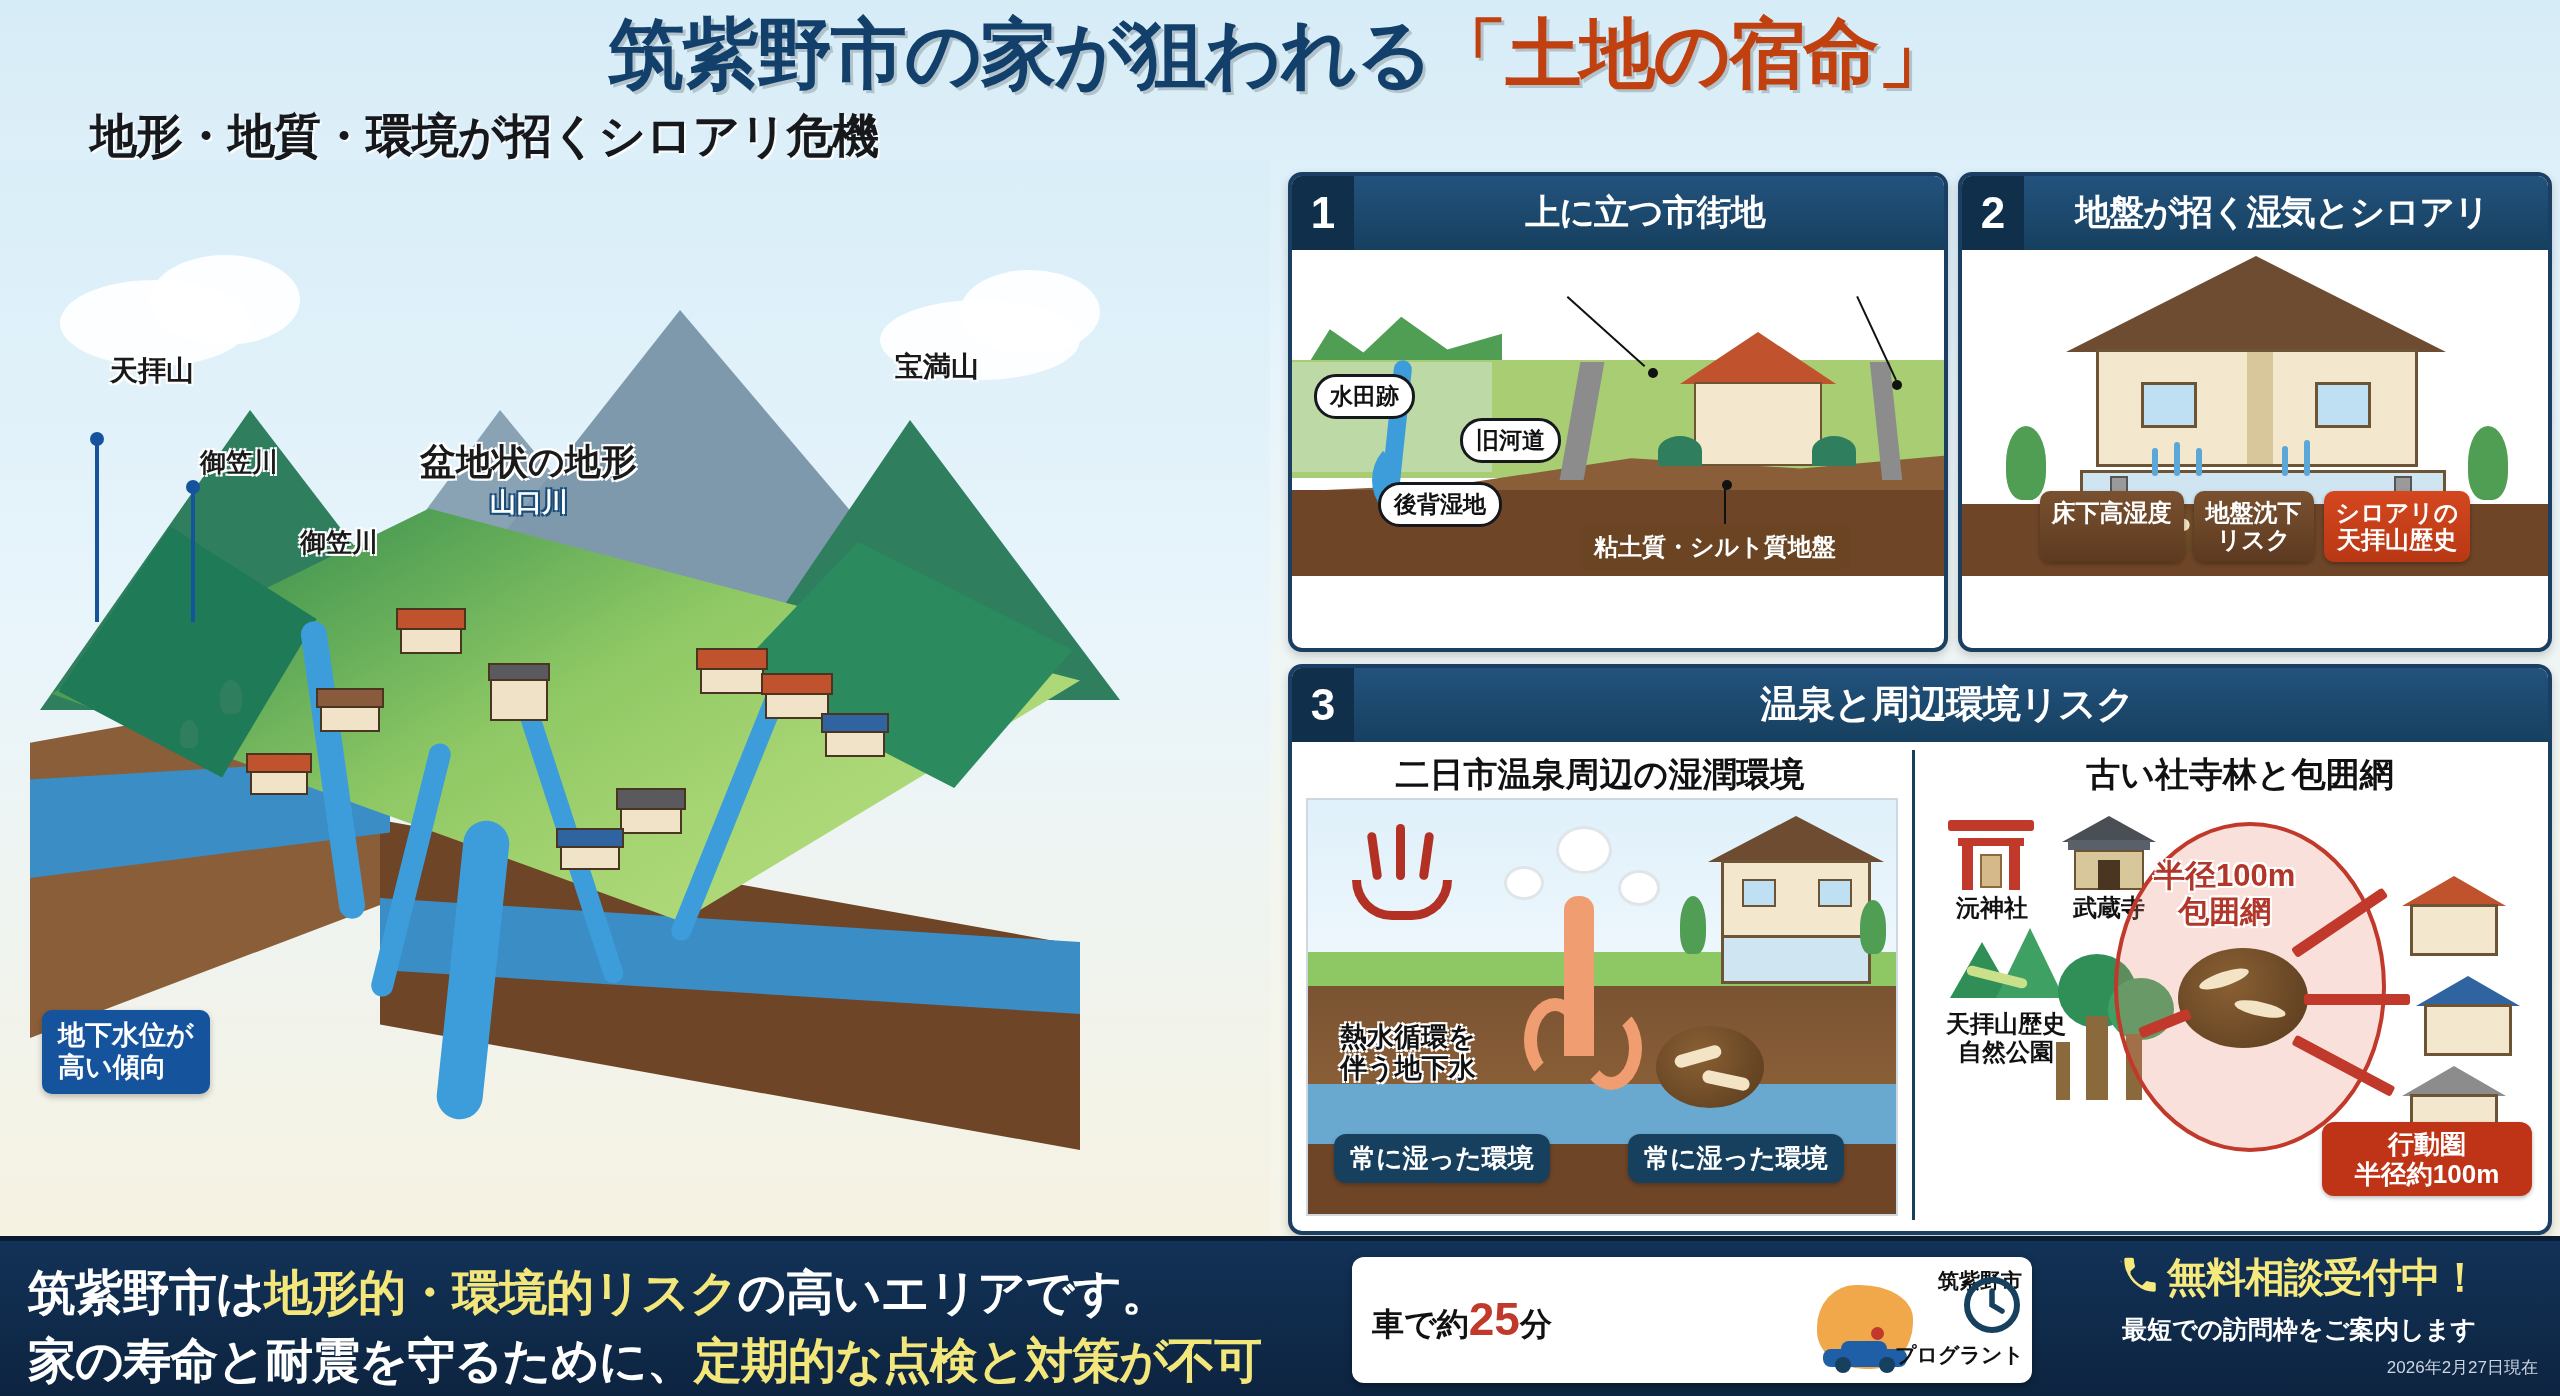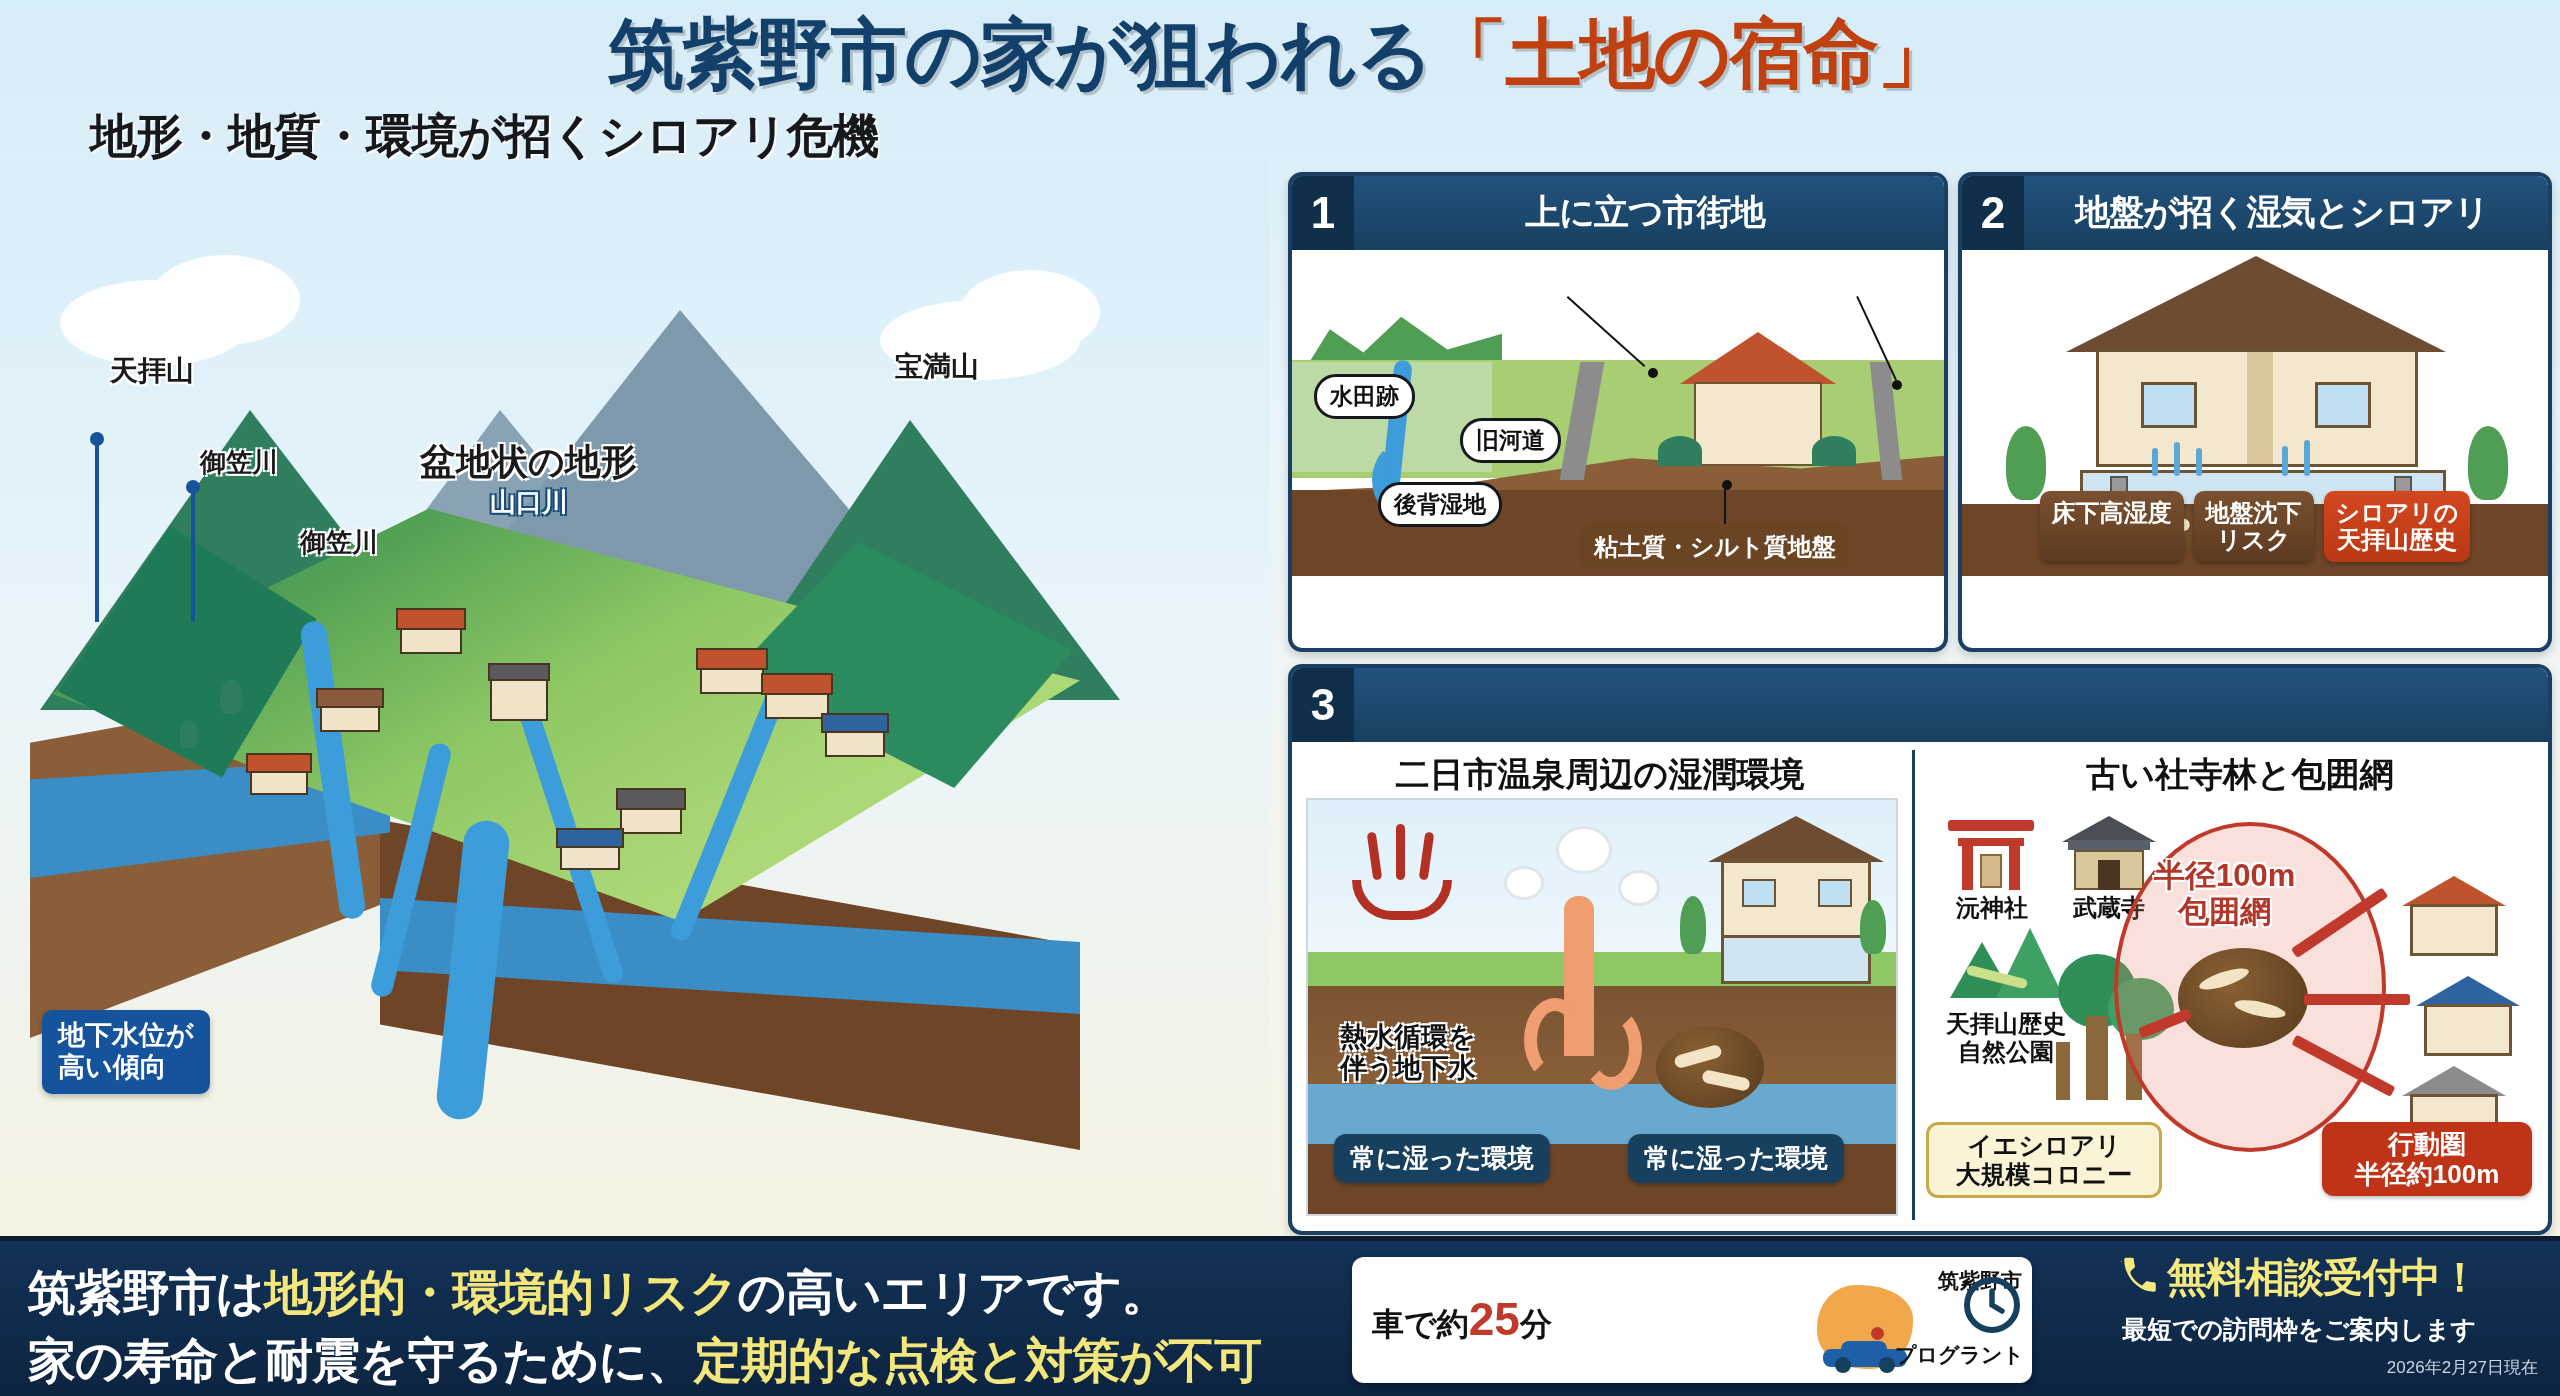--- a/index.html
+++ b/index.html
@@ -415,20 +415,21 @@
         <div>シロアリの</div>
         <div>天拝山歴史</div>
       </div>
     </div>
   </div>
 </div>
 
 <div class="panel" id="panel3">
   <div class="panel-head">
     <div class="panel-num">3</div>
+    <div class="panel-title">温泉と周辺環境リスク</div>
   </div>
   <div class="panel-body" style="height:489px;">
     <div class="divider3" style="left:620px;top:8px;height:470px;"></div>
 
     <div class="sub3" style="left:-320px;top:10px;">二日市温泉周辺の湿潤環境</div>
     <div style="position:absolute;left:14px;top:56px;width:592px;height:418px;border:2px solid #cfd8e0;overflow:hidden;">
       <div style="position:absolute;left:0;top:0;width:100%;height:160px;background:linear-gradient(180deg,#dff0fa,#eef7fc);"></div>
       <div style="position:absolute;left:0;top:152px;width:100%;height:36px;background:#8ec864;"></div>
       <div style="position:absolute;left:0;top:186px;width:100%;height:110px;background:linear-gradient(180deg,#7a5332,#8b6038);"></div>
       <div style="position:absolute;left:0;top:284px;width:100%;height:70px;background:#6aa9cf;"></div>
@@ -530,24 +531,20 @@
       </div>
       <div style="position:absolute;left:490px;top:178px;">
         <div style="width:0;height:0;border-left:52px solid transparent;border-right:52px solid transparent;border-bottom:30px solid #2f64a0;"></div>
         <div style="width:88px;height:52px;background:#f3e7cd;border:3px solid #6d5434;margin-left:8px;margin-top:-2px;"></div>
       </div>
       <div style="position:absolute;left:476px;top:268px;">
         <div style="width:0;height:0;border-left:52px solid transparent;border-right:52px solid transparent;border-bottom:30px solid #8c8c8c;"></div>
         <div style="width:88px;height:52px;background:#f3e7cd;border:3px solid #6d5434;margin-left:8px;margin-top:-2px;"></div>
       </div>
 
-      <div class="pill-cream" style="left:0;top:324px;width:236px;">
-        <div>イエシロアリ</div>
-        <div>大規模コロニー</div>
-      </div>
       <div class="pill-red" style="left:396px;top:324px;width:210px;">
         <div>行動圏</div>
         <div>半径約100m</div>
       </div>
     </div>
   </div>
 </div>
 
 <div id="footer">
   <div id="footer-msg">

